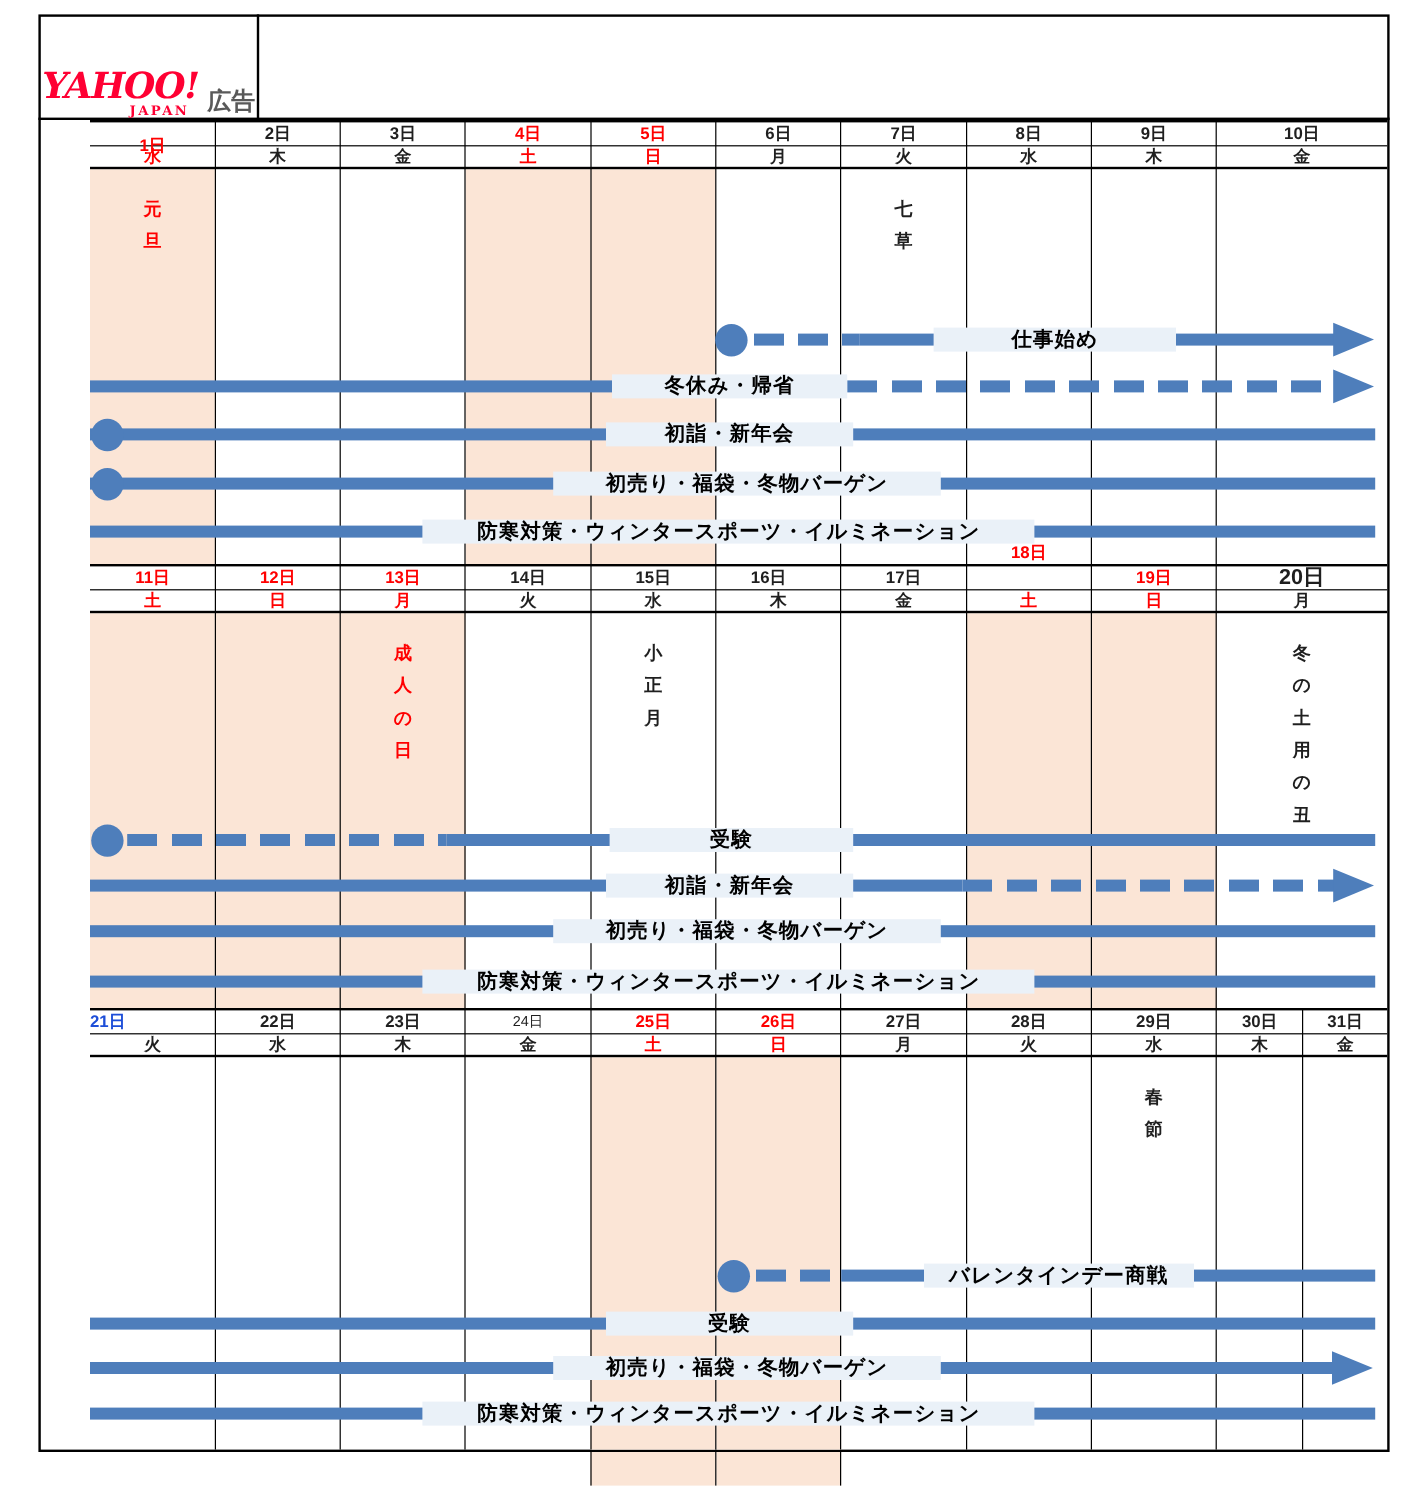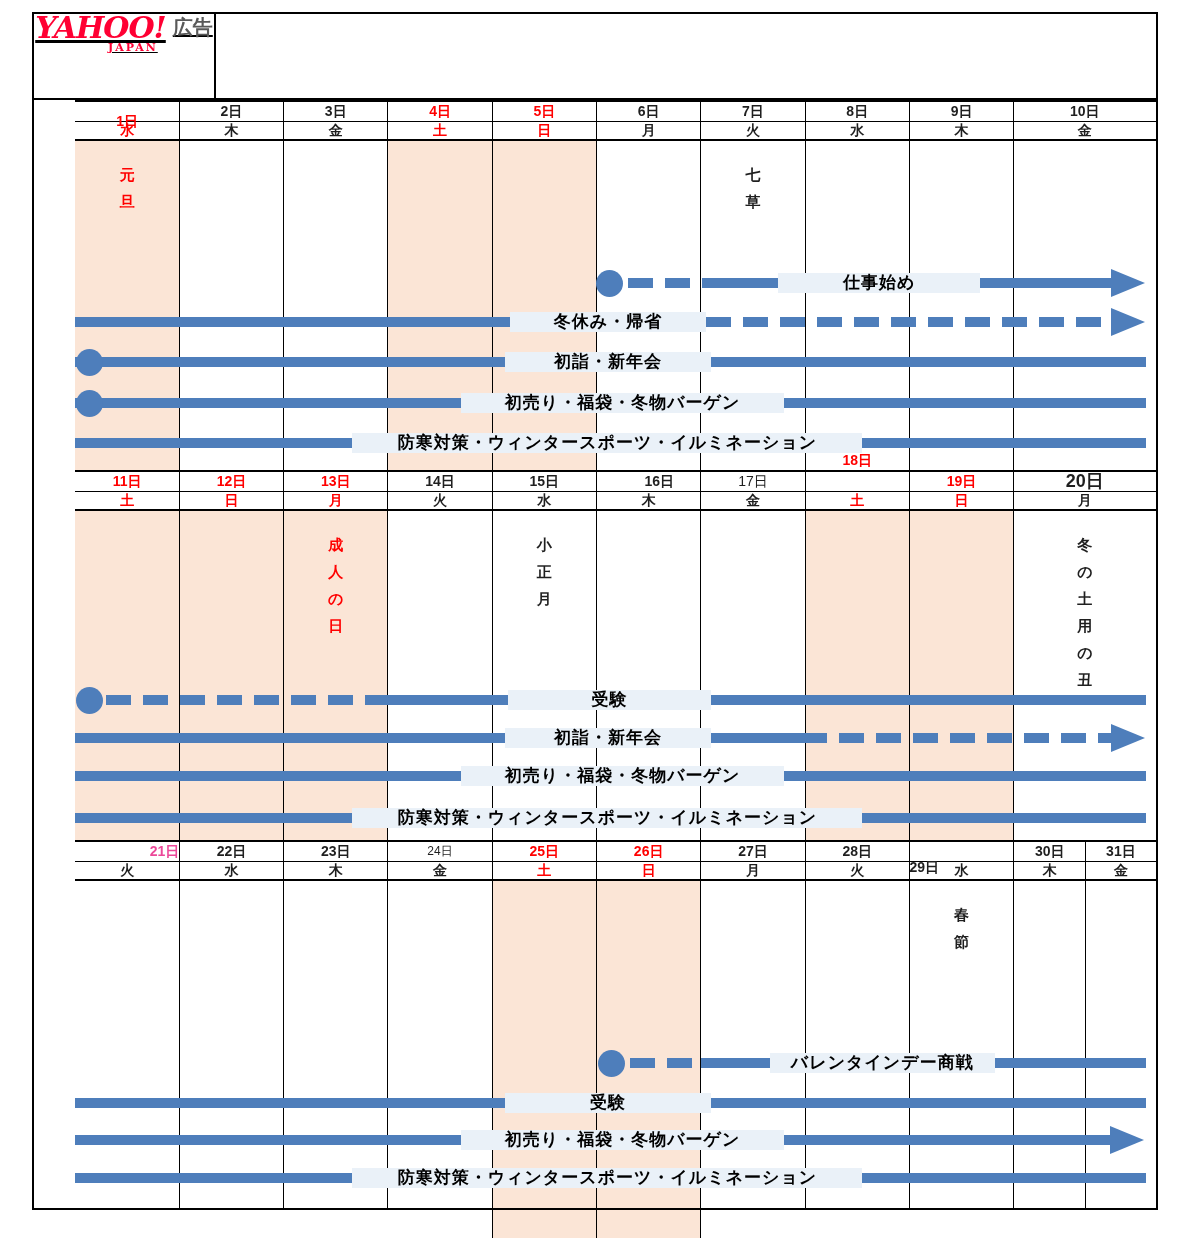--- a/index.html
+++ b/index.html
@@ -3,21 +3,21 @@
 <meta charset="utf-8">
 <style>
   html,body{margin:0;padding:0;background:#fff;}
   #canvas{position:relative;width:1182px;height:1241px;background:#fff;overflow:hidden;
           font-family:"Liberation Sans",sans-serif;}
   #outer{position:absolute;left:32px;top:12px;width:1126px;height:1198px;
          border:2px solid #000;box-sizing:border-box;}
   #header-bottom{position:absolute;left:32px;top:98px;width:1126px;height:2px;background:#000;}
   #logo-divider{position:absolute;left:214px;top:12px;width:2px;height:88px;background:#000;}
   #logo-cell{position:absolute;left:34px;top:14px;width:180px;height:84px;
-             display:flex;align-items:flex-start;justify-content:center;gap:7px;text-decoration:underline;}
+             display:flex;align-items:flex-end;justify-content:center;gap:7px;}
   .ylogo{display:flex;flex-direction:column;align-items:flex-end;}
   .yahoo{font-family:"DejaVu Serif",serif;font-style:italic;font-weight:bold;
          font-size:30px;line-height:28px;letter-spacing:-1px;}
   .japan{font-family:"DejaVu Serif",serif;font-weight:bold;font-size:11px;
          line-height:11px;letter-spacing:2px;margin-right:8px;}
   .ad{font-size:20px;font-weight:bold;}
   #title{position:absolute;left:215px;top:12px;width:941px;height:88px;line-height:86px;
          text-align:center;font-size:36px;font-weight:bold;color:#000;letter-spacing:1px;}
   #sidebar{position:absolute;left:34px;top:100px;width:41px;height:1108px;
            background:linear-gradient(180deg,#ACACAC 0%,#8A8A8A 50%,#474747 100%);
@@ -125,23 +125,23 @@
       <div style="position: absolute; left: 75px; top: 473px; width: 104.3px; height: 16px; text-align: center; font-size: 14px; font-weight: 600; line-height: 16px; color: rgb(255, 0, 0);">11日</div>
       <div style="position: absolute; left: 75px; top: 493px; width: 104.3px; height: 15px; text-align: center; font-size: 14px; font-weight: 600; line-height: 15px; color: rgb(255, 0, 0);">土</div>
       <div style="position: absolute; left: 179.3px; top: 473px; width: 104.3px; height: 16px; text-align: center; font-size: 14px; font-weight: 600; line-height: 16px; color: rgb(255, 0, 0);">12日</div>
       <div style="position: absolute; left: 179.3px; top: 493px; width: 104.3px; height: 15px; text-align: center; font-size: 14px; font-weight: 600; line-height: 15px; color: rgb(255, 0, 0);">日</div>
       <div style="position: absolute; left: 283.6px; top: 473px; width: 104.3px; height: 16px; text-align: center; font-size: 14px; font-weight: 600; line-height: 16px; color: rgb(255, 0, 0);">13日</div>
       <div style="position: absolute; left: 283.6px; top: 493px; width: 104.3px; height: 15px; text-align: center; font-size: 14px; font-weight: 600; line-height: 15px; color: rgb(255, 0, 0);">月</div>
       <div style="position: absolute; left: 387.9px; top: 473px; width: 104.3px; height: 16px; text-align: center; font-size: 14px; font-weight: 600; line-height: 16px; color: rgb(31, 31, 31);">14日</div>
       <div style="position: absolute; left: 387.9px; top: 493px; width: 104.3px; height: 15px; text-align: center; font-size: 14px; font-weight: 600; line-height: 15px; color: rgb(31, 31, 31);">火</div>
       <div style="position: absolute; left: 492.2px; top: 473px; width: 104.3px; height: 16px; text-align: center; font-size: 14px; font-weight: 600; line-height: 16px; color: rgb(31, 31, 31);">15日</div>
       <div style="position: absolute; left: 492.2px; top: 493px; width: 104.3px; height: 15px; text-align: center; font-size: 14px; font-weight: 600; line-height: 15px; color: rgb(31, 31, 31);">水</div>
-      <div style="position: absolute; left: 596.5px; top: 473px; width: 88px; height: 16px; text-align: left; font-size: 14px; font-weight: 600; line-height: 16px; color: rgb(31, 31, 31); margin-left: 48px;">16日</div>
+      <div style="position: absolute; left: 596.5px; top: 473px; width: 88px; height: 16px; text-align: center; font-size: 14px; font-weight: 600; line-height: 16px; color: rgb(31, 31, 31);">16日</div>
       <div style="position: absolute; left: 596.5px; top: 493px; width: 104.3px; height: 15px; text-align: center; font-size: 14px; font-weight: 600; line-height: 15px; color: rgb(31, 31, 31);">木</div>
-      <div style="position: absolute; left: 700.8px; top: 473px; width: 104.3px; height: 16px; text-align: center; font-size: 14px; font-weight: 400; line-height: 16px; color: rgb(31, 31, 31);">17日</div>
+      <div style="position: absolute; left: 700.8px; top: 473px; width: 104.3px; height: 16px; text-align: center; font-size: 14px; font-weight: 700; line-height: 16px; color: rgb(31, 31, 31);">17日</div>
       <div style="position: absolute; left: 700.8px; top: 493px; width: 104.3px; height: 15px; text-align: center; font-size: 14px; font-weight: 600; line-height: 15px; color: rgb(31, 31, 31);">金</div>
       <div style="position: absolute; left: 805.1px; top: 452px; width: 104.3px; height: 16px; text-align: center; font-size: 14px; font-weight: 600; line-height: 16px; color: rgb(255, 0, 0);">18日</div>
       <div style="position: absolute; left: 805.1px; top: 493px; width: 104.3px; height: 15px; text-align: center; font-size: 14px; font-weight: 600; line-height: 15px; color: rgb(255, 0, 0);">土</div>
       <div style="position: absolute; left: 909.4px; top: 473px; width: 104.3px; height: 16px; text-align: center; font-size: 14px; font-weight: 600; line-height: 16px; color: rgb(255, 0, 0);">19日</div>
       <div style="position: absolute; left: 909.4px; top: 493px; width: 104.3px; height: 15px; text-align: center; font-size: 14px; font-weight: 600; line-height: 15px; color: rgb(255, 0, 0);">日</div>
       <div style="position: absolute; left: 1013.7px; top: 473px; width: 142.3px; height: 16px; text-align: center; font-size: 18px; font-weight: 600; line-height: 16px; color: rgb(31, 31, 31);">20日</div>
       <div style="position: absolute; left: 1013.7px; top: 493px; width: 142.3px; height: 15px; text-align: center; font-size: 14px; font-weight: 600; line-height: 15px; color: rgb(31, 31, 31);">月</div>
       <div style="position: absolute; left: 283.6px; top: 531px; width: 104.3px; text-align: center; font-size: 15px; font-weight: bold; color: rgb(255, 0, 0); line-height: 27px;">
         <div>成</div>
         <div>人</div>
@@ -186,37 +186,37 @@
       <div style="position: absolute; left: 178.8px; top: 840px; width: 1px; height: 368px; background: rgb(0, 0, 0);"></div>
       <div style="position: absolute; left: 283.1px; top: 840px; width: 1px; height: 368px; background: rgb(0, 0, 0);"></div>
       <div style="position: absolute; left: 387.4px; top: 840px; width: 1px; height: 368px; background: rgb(0, 0, 0);"></div>
       <div style="position: absolute; left: 491.7px; top: 840px; width: 1px; height: 368px; background: rgb(0, 0, 0);"></div>
       <div style="position: absolute; left: 596px; top: 840px; width: 1px; height: 368px; background: rgb(0, 0, 0);"></div>
       <div style="position: absolute; left: 700.3px; top: 840px; width: 1px; height: 368px; background: rgb(0, 0, 0);"></div>
       <div style="position: absolute; left: 804.6px; top: 840px; width: 1px; height: 368px; background: rgb(0, 0, 0);"></div>
       <div style="position: absolute; left: 908.9px; top: 840px; width: 1px; height: 368px; background: rgb(0, 0, 0);"></div>
       <div style="position: absolute; left: 1013.2px; top: 840px; width: 1px; height: 368px; background: rgb(0, 0, 0);"></div>
       <div style="position: absolute; left: 1085.3px; top: 840px; width: 1px; height: 368px; background: rgb(0, 0, 0);"></div>
-      <div style="position: absolute; left: 75px; top: 843px; width: 104.3px; height: 16px; text-align: right; font-size: 14px; font-weight: 600; line-height: 16px; color: #ec4899;">21日</div>
+      <div style="position: absolute; left: 75px; top: 843px; width: 104.3px; height: 16px; text-align: left; font-size: 14px; font-weight: 600; line-height: 16px; color: #1d4ed8;">21日</div>
       <div style="position: absolute; left: 75px; top: 863px; width: 104.3px; height: 15px; text-align: center; font-size: 14px; font-weight: 600; line-height: 15px; color: rgb(31, 31, 31);">火</div>
       <div style="position: absolute; left: 179.3px; top: 843px; width: 104.3px; height: 16px; text-align: center; font-size: 14px; font-weight: 600; line-height: 16px; color: rgb(31, 31, 31);">22日</div>
       <div style="position: absolute; left: 179.3px; top: 863px; width: 104.3px; height: 15px; text-align: center; font-size: 14px; font-weight: 600; line-height: 15px; color: rgb(31, 31, 31);">水</div>
       <div style="position: absolute; left: 283.6px; top: 843px; width: 104.3px; height: 16px; text-align: center; font-size: 14px; font-weight: 600; line-height: 16px; color: rgb(31, 31, 31);">23日</div>
       <div style="position: absolute; left: 283.6px; top: 863px; width: 104.3px; height: 15px; text-align: center; font-size: 14px; font-weight: 600; line-height: 15px; color: rgb(31, 31, 31);">木</div>
       <div style="position: absolute; left: 387.9px; top: 843px; width: 104.3px; height: 16px; text-align: center; font-size: 12px; font-weight: 400; line-height: 16px; color: rgb(31, 31, 31);">24日</div>
       <div style="position: absolute; left: 387.9px; top: 863px; width: 104.3px; height: 15px; text-align: center; font-size: 14px; font-weight: 600; line-height: 15px; color: rgb(31, 31, 31);">金</div>
       <div style="position: absolute; left: 492.2px; top: 843px; width: 104.3px; height: 16px; text-align: center; font-size: 14px; font-weight: 600; line-height: 16px; color: rgb(255, 0, 0);">25日</div>
       <div style="position: absolute; left: 492.2px; top: 863px; width: 104.3px; height: 15px; text-align: center; font-size: 14px; font-weight: 600; line-height: 15px; color: rgb(255, 0, 0);">土</div>
       <div style="position: absolute; left: 596.5px; top: 843px; width: 104.3px; height: 16px; text-align: center; font-size: 14px; font-weight: 600; line-height: 16px; color: rgb(255, 0, 0);">26日</div>
       <div style="position: absolute; left: 596.5px; top: 863px; width: 104.3px; height: 15px; text-align: center; font-size: 14px; font-weight: 600; line-height: 15px; color: rgb(255, 0, 0);">日</div>
       <div style="position: absolute; left: 700.8px; top: 843px; width: 104.3px; height: 16px; text-align: center; font-size: 14px; font-weight: 600; line-height: 16px; color: rgb(31, 31, 31);">27日</div>
       <div style="position: absolute; left: 700.8px; top: 863px; width: 104.3px; height: 15px; text-align: center; font-size: 14px; font-weight: 600; line-height: 15px; color: rgb(31, 31, 31);">月</div>
       <div style="position: absolute; left: 805.1px; top: 843px; width: 104.3px; height: 16px; text-align: center; font-size: 14px; font-weight: 600; line-height: 16px; color: rgb(31, 31, 31);">28日</div>
       <div style="position: absolute; left: 805.1px; top: 863px; width: 104.3px; height: 15px; text-align: center; font-size: 14px; font-weight: 600; line-height: 15px; color: rgb(31, 31, 31);">火</div>
-      <div style="position: absolute; left: 909.4px; top: 843px; width: 104.3px; height: 16px; text-align: left; font-size: 14px; font-weight: 600; line-height: 16px; color: rgb(31, 31, 31); margin-top: 16px;">29日</div>
+      <div style="position: absolute; left: 909.4px; top: 843px; width: 104.3px; height: 16px; text-align: center; font-size: 14px; font-weight: 600; line-height: 16px; color: rgb(31, 31, 31);">29日</div>
       <div style="position: absolute; left: 909.4px; top: 863px; width: 104.3px; height: 15px; text-align: center; font-size: 14px; font-weight: 600; line-height: 15px; color: rgb(31, 31, 31);">水</div>
       <div style="position: absolute; left: 1013.7px; top: 843px; width: 72.1px; height: 16px; text-align: center; font-size: 14px; font-weight: 600; line-height: 16px; color: rgb(31, 31, 31);">30日</div>
       <div style="position: absolute; left: 1013.7px; top: 863px; width: 72.1px; height: 15px; text-align: center; font-size: 14px; font-weight: 600; line-height: 15px; color: rgb(31, 31, 31);">木</div>
       <div style="position: absolute; left: 1085.8px; top: 843px; width: 70.2px; height: 16px; text-align: center; font-size: 14px; font-weight: 600; line-height: 16px; color: rgb(31, 31, 31);">31日</div>
       <div style="position: absolute; left: 1085.8px; top: 863px; width: 70.2px; height: 15px; text-align: center; font-size: 14px; font-weight: 600; line-height: 15px; color: rgb(31, 31, 31);">金</div>
       <div style="position: absolute; left: 909.4px; top: 901px; width: 104.3px; text-align: center; font-size: 15px; font-weight: bold; color: rgb(31, 31, 31); line-height: 27px;">
         <div>春</div>
         <div>節</div>
       </div>
       <div style="position: absolute; left: 629.876px; top: 1058px; width: 70.924px; height: 10px; background: repeating-linear-gradient(90deg, rgb(78, 126, 187) 0px, rgb(78, 126, 187) 25px, transparent 25px, transparent 37px);"></div>

